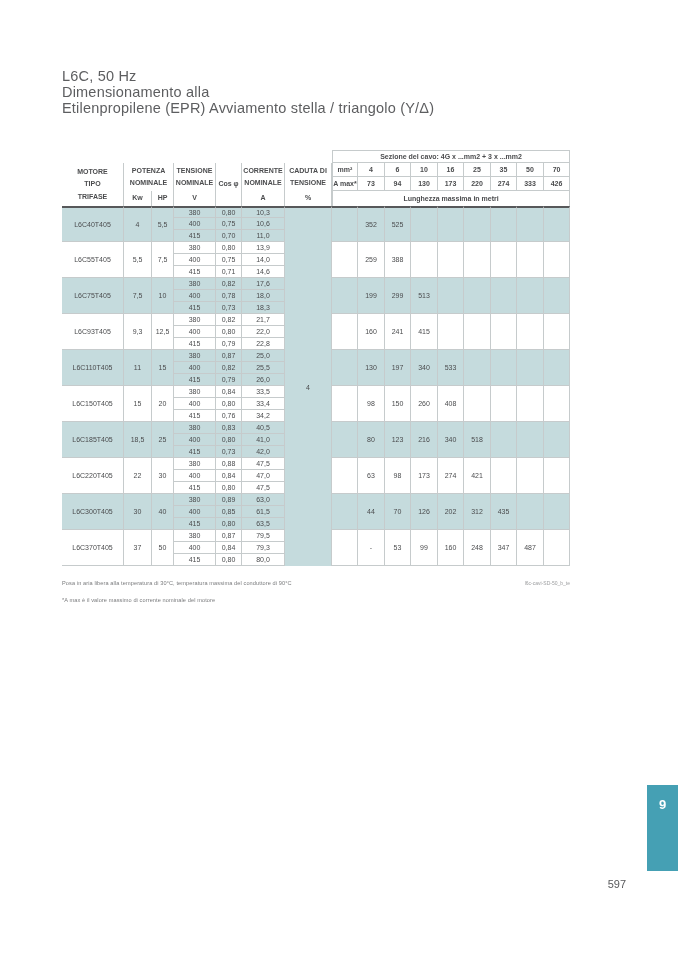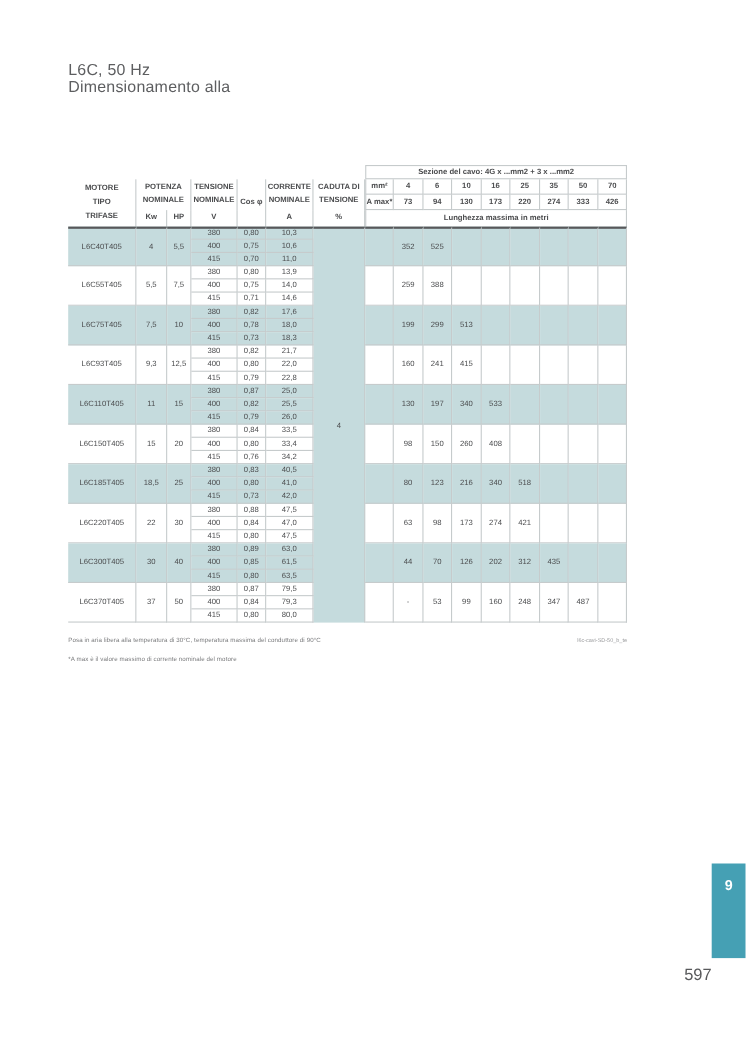--- a/index.html
+++ b/index.html
@@ -7,21 +7,21 @@
     --line:#c6cbcc;
     --rule:#57585a;
     --tab:#45a0b4;
   }
   html,body{margin:0;padding:0;background:#fff;}
   .page{
     position:relative;width:678px;height:959px;background:#fff;overflow:hidden;
     font-family:"Liberation Sans", sans-serif;
   }
   
-  .title{position:absolute;left:62px;top:56px;color:#5d5e60;font-size:14.5px;line-height:16px;letter-spacing:.2px;}
+  .title{position:absolute;left:62px;top:68px;color:#5d5e60;font-size:14.5px;line-height:16px;letter-spacing:.2px;}
   
   table.dims{
     position:absolute;left:62px;top:150px;width:508px;
     border-collapse:separate;border-spacing:0;table-layout:fixed;
   }
   table.dims td{
     box-sizing:border-box;padding:0;margin:0;
     font-size:7px;color:#4b4c4e;text-align:center;vertical-align:middle;
     overflow:hidden;white-space:nowrap;
   }
@@ -43,30 +43,31 @@
   tbody td.caduta{background:#fff;vertical-align:middle;}
   tbody td.vcell{border-bottom:1px solid var(--line);}
   tbody td.span3{border-bottom:1px solid var(--line);}
   
   .fn{position:absolute;left:62px;color:#7a7b7d;font-size:5.6px;letter-spacing:.1px;}
   .fn1{top:580px;} .fn2{top:597px;}
   .docref{position:absolute;top:580px;right:108px;color:#9b9c9e;font-size:5px;}
   
   .tab9{position:absolute;right:0;top:785px;width:31px;height:86px;background:var(--tab);}
   .tab9 span{display:block;text-align:center;margin-top:12px;color:#fff;font-weight:bold;font-size:13px;}
-  .pagenum{position:absolute;top:878px;right:31px;color:#58595b;font-size:15px;}
+  .pagenum{position:absolute;top:878px;right:52px;color:#58595b;font-size:11px;}
 </style>
 </head>
 <body>
 
 <div class="page">
 
   <div class="title">
     <div>L6C, 50 Hz</div>
     <div>Dimensionamento alla</div>
+    <div>Etilenpropilene (EPR) Avviamento stella / triangolo (Y/Δ)</div>
   </div>
 
   <table class="dims">
     <colgroup>
       <col style="width:62px">
         <col style="width:28px">
         <col style="width:22px">
       <col style="width:42px">
         <col style="width:26px">
         <col style="width:43px">

